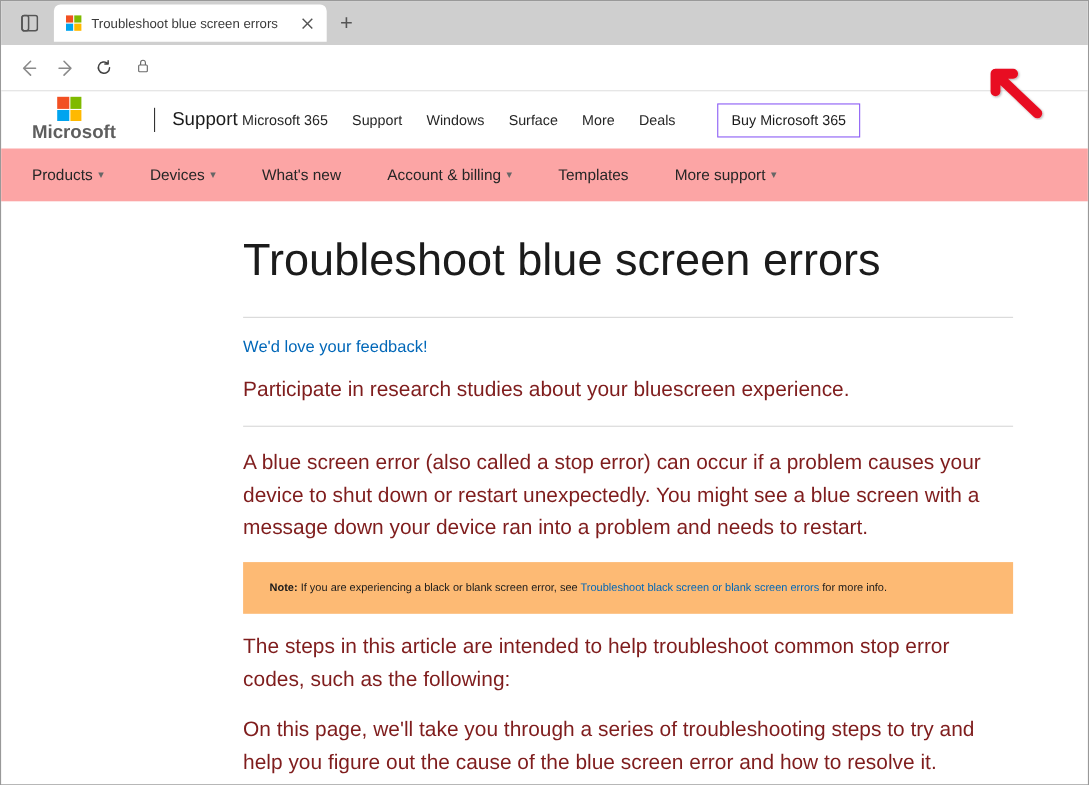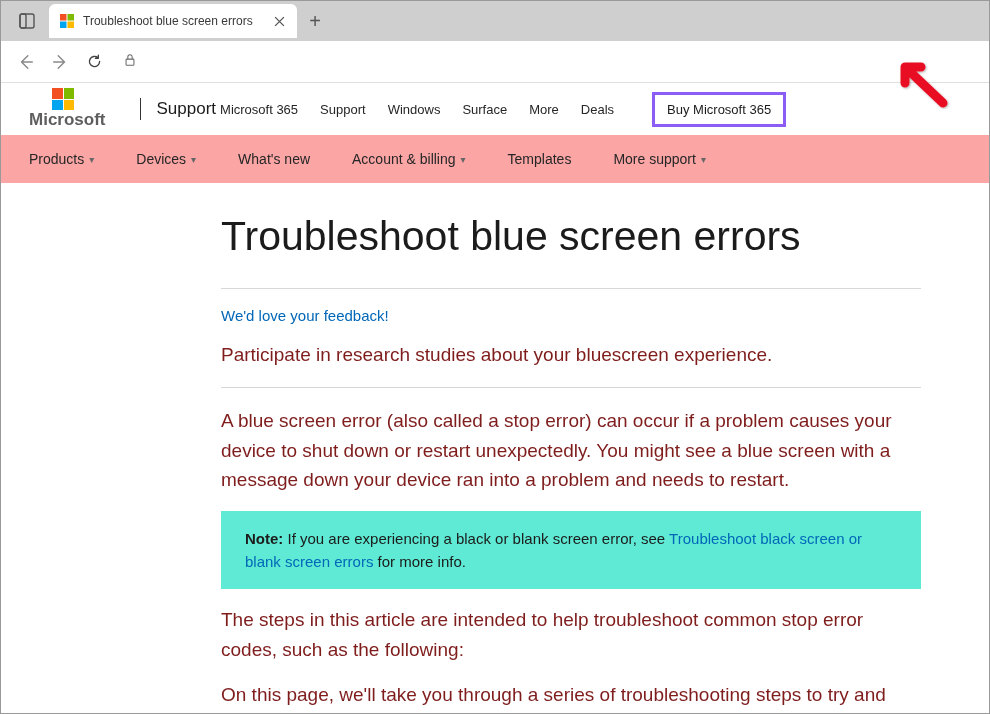--- a/index.html
+++ b/index.html
@@ -33,34 +33,34 @@
     .ms-logo-grid { width: 22px; height: 22px; display: grid; grid-template-columns: 1fr 1fr; grid-template-rows: 1fr 1fr; gap: 1px; margin-right: 8px; }
     .ms-logo-grid span:nth-child(1){ background:#f25022; }
     .ms-logo-grid span:nth-child(2){ background:#7fba00; }
     .ms-logo-grid span:nth-child(3){ background:#00a4ef; }
     .ms-logo-grid span:nth-child(4){ background:#ffb900; }
     .ms-logo-text { font-size: 17px; font-weight: 600; color:#5e5e5e; }
     .header-divider { width: 1px; height: 22px; background:#333; margin: 0 16px; }
     .support-label { font-size: 17px; font-weight: 400; margin-right: 4px; }
     .ms-nav { display: flex; gap: 22px; align-items: center; }
     .ms-nav-item { font-size: 13px; color:#262626; }
-    .buy-btn { border: 3px solid #8b5cf6; padding: 7px 12px; font-size: 13px; margin-left: 16px; cursor: pointer; }
+    .buy-btn { border: 1px solid #8b5cf6; padding: 7px 12px; font-size: 13px; margin-left: 16px; cursor: pointer; }
     
     
     .sub-nav { background: #fca5a5; height: 48px; display: flex; align-items: center; padding: 0 28px; gap: 42px; }
     .sub-nav-item { font-size: 14px; color:#262626; display:flex; align-items:center; gap:5px; }
     .chev { font-size: 10px; color:#666; }
     
     
     .content { padding: 30px 0 0 220px; max-width: 920px; }
     .page-title { font-size: 41px; font-weight: 400; color:#1b1b1b; margin-bottom: 28px; }
     .divider-line { border: none; border-top: 1px solid #d8d8d8; margin: 18px 0; }
     .feedback-link { color:#0067b8; font-size: 15px; margin-bottom: 16px; display:block; }
     .body-text { font-size: 19px; line-height: 1.55; color:#7f1d1d; margin-bottom: 16px; }
-    .note-box { background: #5eead4; padding: 16px 24px 16px 24px; font-size: 15px; line-height: 1.55; margin: 16px 0; }
+    .note-box { background: #fdba74; padding: 16px 24px 16px 24px; font-size: 10px; line-height: 1.55; margin: 16px 0; }
     .note-strong { font-weight: 600; }
     .inline-link { color:#0067b8; }
   </style>
 </head>
 <body>
 
 <div class="chrome-top">
   <div class="tab-area">
     <div class="tab-manager">
       <svg viewBox="0 0 16 16">

